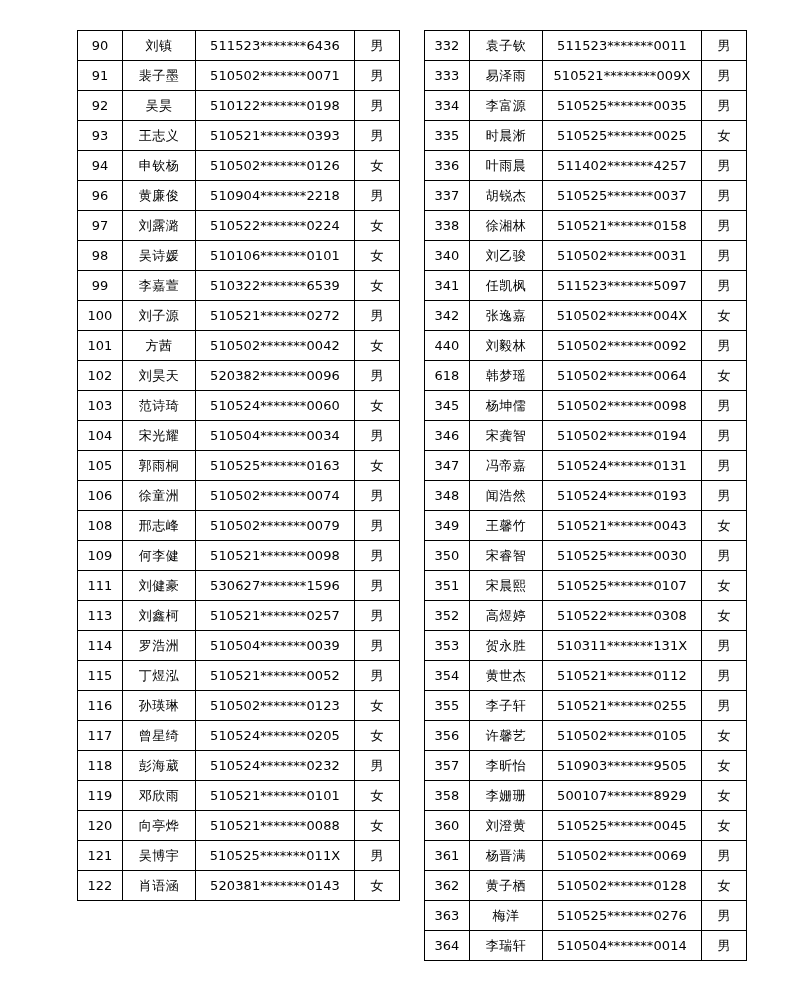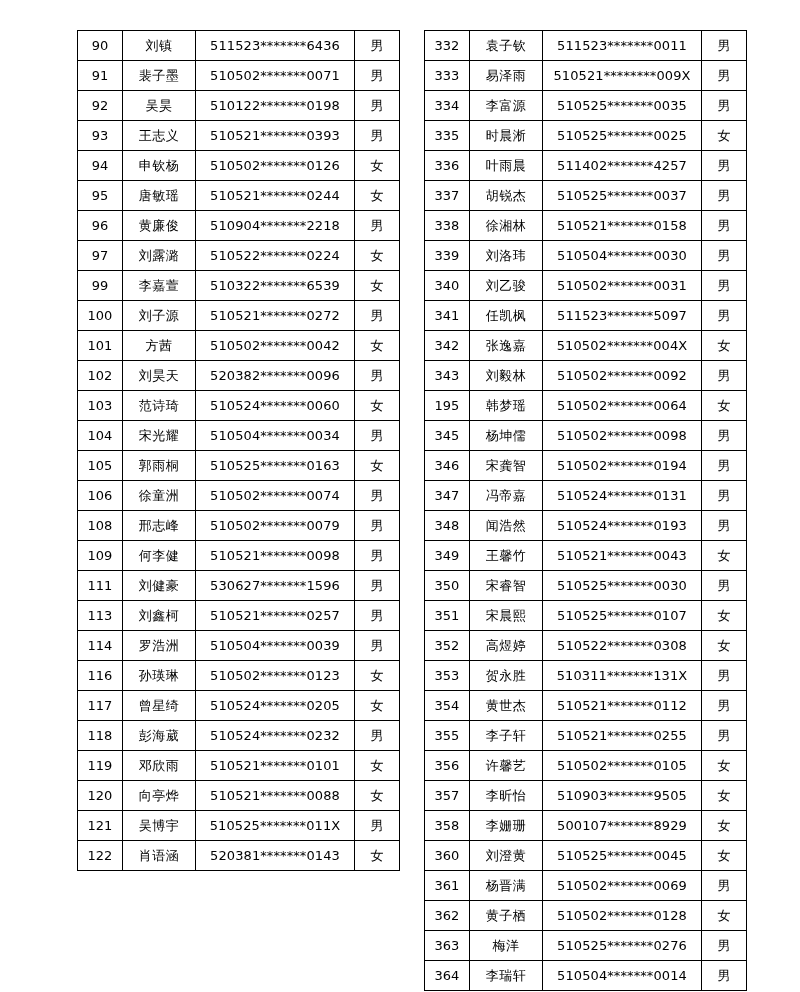--- a/index.html
+++ b/index.html
@@ -97,38 +97,38 @@
             <td class="c-id">510521*******0393</td>
             <td class="c-sex">男</td>
           </tr>
           <tr>
             <td class="c-seq">94</td>
             <td class="c-name">申钦杨</td>
             <td class="c-id">510502*******0126</td>
             <td class="c-sex">女</td>
           </tr>
           <tr>
-            <td class="c-seq">95</td>
-            <td class="c-name">唐敏瑶</td>
-            <td class="c-id">510521*******0244</td>
-            <td class="c-sex">女</td>
-          </tr>
-          <tr>
             <td class="c-seq">96</td>
             <td class="c-name">黄廉俊</td>
             <td class="c-id">510904*******2218</td>
             <td class="c-sex">男</td>
           </tr>
           <tr>
             <td class="c-seq">97</td>
             <td class="c-name">刘露潞</td>
             <td class="c-id">510522*******0224</td>
             <td class="c-sex">女</td>
           </tr>
           <tr>
+            <td class="c-seq">98</td>
+            <td class="c-name">吴诗媛</td>
+            <td class="c-id">510106*******0101</td>
+            <td class="c-sex">女</td>
+          </tr>
+          <tr>
             <td class="c-seq">99</td>
             <td class="c-name">李嘉萱</td>
             <td class="c-id">510322*******6539</td>
             <td class="c-sex">女</td>
           </tr>
           <tr>
             <td class="c-seq">100</td>
             <td class="c-name">刘子源</td>
             <td class="c-id">510521*******0272</td>
             <td class="c-sex">男</td>
@@ -190,20 +190,26 @@
           <tr>
             <td class="c-seq">113</td>
             <td class="c-name">刘鑫柯</td>
             <td class="c-id">510521*******0257</td>
             <td class="c-sex">男</td>
           </tr>
           <tr>
             <td class="c-seq">114</td>
             <td class="c-name">罗浩洲</td>
             <td class="c-id">510504*******0039</td>
+            <td class="c-sex">男</td>
+          </tr>
+          <tr>
+            <td class="c-seq">115</td>
+            <td class="c-name">丁煜泓</td>
+            <td class="c-id">510521*******0052</td>
             <td class="c-sex">男</td>
           </tr>
           <tr>
             <td class="c-seq">116</td>
             <td class="c-name">孙瑛琳</td>
             <td class="c-id">510502*******0123</td>
             <td class="c-sex">女</td>
           </tr>
           <tr>
             <td class="c-seq">117</td>
@@ -282,51 +288,45 @@
             <td class="c-id">510525*******0037</td>
             <td class="c-sex">男</td>
           </tr>
           <tr>
             <td class="c-seq">338</td>
             <td class="c-name">徐湘林</td>
             <td class="c-id">510521*******0158</td>
             <td class="c-sex">男</td>
           </tr>
           <tr>
-            <td class="c-seq">339</td>
-            <td class="c-name">刘洛玮</td>
-            <td class="c-id">510504*******0030</td>
-            <td class="c-sex">男</td>
-          </tr>
-          <tr>
             <td class="c-seq">340</td>
             <td class="c-name">刘乙骏</td>
             <td class="c-id">510502*******0031</td>
             <td class="c-sex">男</td>
           </tr>
           <tr>
             <td class="c-seq">341</td>
             <td class="c-name">任凯枫</td>
             <td class="c-id">511523*******5097</td>
             <td class="c-sex">男</td>
           </tr>
           <tr>
             <td class="c-seq">342</td>
             <td class="c-name">张逸嘉</td>
             <td class="c-id">510502*******004X</td>
             <td class="c-sex">女</td>
           </tr>
           <tr>
-            <td class="c-seq">343</td>
+            <td class="c-seq">440</td>
             <td class="c-name">刘毅林</td>
             <td class="c-id">510502*******0092</td>
             <td class="c-sex">男</td>
           </tr>
           <tr>
-            <td class="c-seq">195</td>
+            <td class="c-seq">618</td>
             <td class="c-name">韩梦瑶</td>
             <td class="c-id">510502*******0064</td>
             <td class="c-sex">女</td>
           </tr>
           <tr>
             <td class="c-seq">345</td>
             <td class="c-name">杨坤儒</td>
             <td class="c-id">510502*******0098</td>
             <td class="c-sex">男</td>
           </tr>

